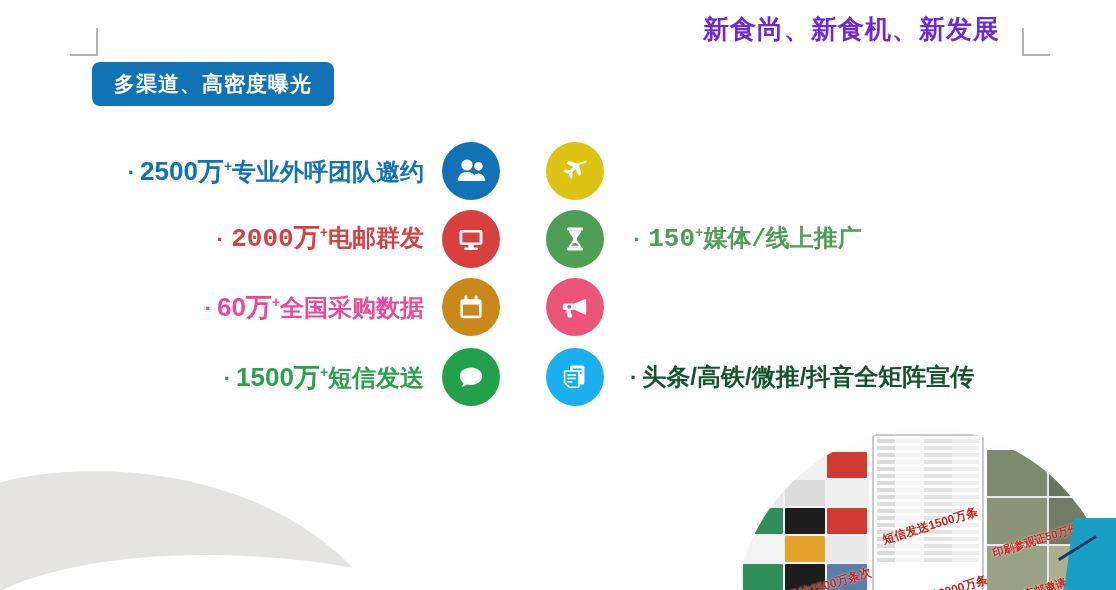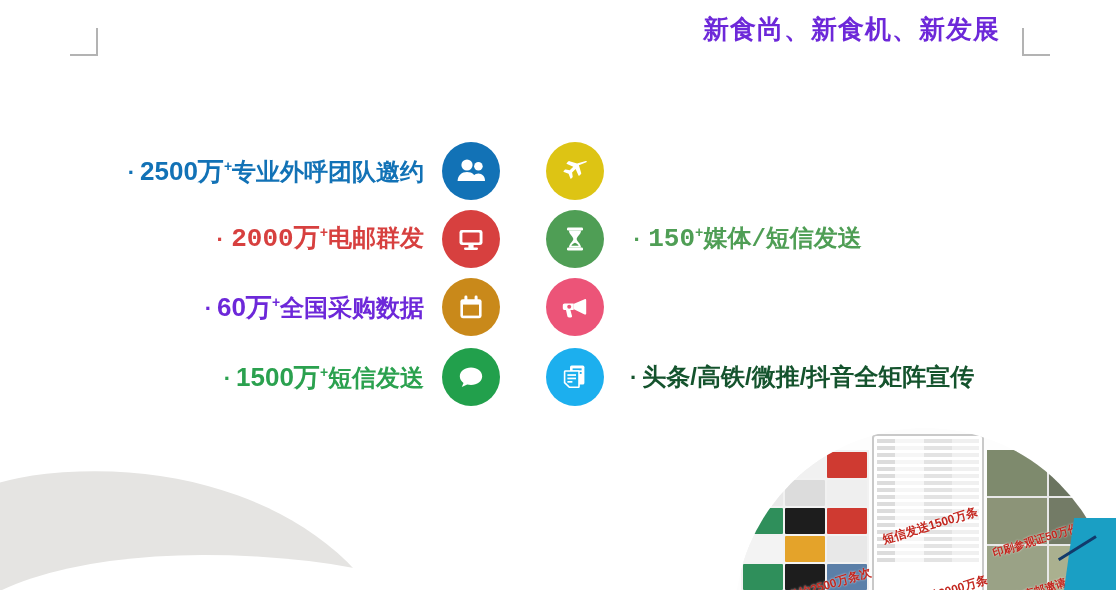--- a/index.html
+++ b/index.html
@@ -281,20 +281,23 @@
 <div class="slide">
 
   <div class="swoosh"></div>
   <div class="swoosh2"></div>
 
   <div class="bracket bracket-tl"></div>
   <div class="bracket bracket-tr"></div>
 
   <div class="header-slogan">新食尚、新食机、新发展</div>
 
+  <div class="title-badge">
+    <span>多渠道、高密度曝光</span>
+  </div>
 
   <div class="cols">
 
     <div class="col col-left">
 
       <div class="item item-r0">
         <span class="label" style="color:#1272b6"><span class="dot">·</span><span class="num">2500万</span><sup>+</sup><span>专业外呼团队邀约</span></span>
         <span class="circle" style="background:#1272b6">
           <svg width="34" height="34" viewBox="0 0 34 34" aria-hidden="true">
             <circle cx="13" cy="11" r="5.6" fill="#fff"></circle>
@@ -311,21 +314,21 @@
           <svg width="32" height="32" viewBox="0 0 32 32" aria-hidden="true">
             <rect x="4.5" y="7" width="23" height="15" rx="2.4" fill="#fff"></rect>
             <rect x="7.4" y="9.6" width="17.2" height="9.8" rx="1" fill="#d7403f"></rect>
             <rect x="13.4" y="22" width="5.2" height="3.2" fill="#fff"></rect>
             <rect x="9" y="24.6" width="14" height="2.3" rx="1.1" fill="#fff"></rect>
           </svg>
         </span>
       </div>
 
       <div class="item item-r2">
-        <span class="label" style="color:#6d28d9"><span class="dot">·</span><span class="num">60万</span><sup>+</sup><span>全国采购数据</span></span>
+        <span class="label" style="color:#ec4899"><span class="dot">·</span><span class="num">60万</span><sup>+</sup><span>全国采购数据</span></span>
         <span class="circle" style="background:#c9891a">
           <svg width="32" height="32" viewBox="0 0 32 32" aria-hidden="true">
             <rect x="9.4" y="4.6" width="3" height="6" rx="1.4" fill="#fff"></rect>
             <rect x="19.6" y="4.6" width="3" height="6" rx="1.4" fill="#fff"></rect>
             <rect x="5.4" y="8.2" width="21.2" height="19" rx="2.4" fill="#fff"></rect>
             <rect x="8" y="13.6" width="16" height="11" fill="#c9891a"></rect>
           </svg>
         </span>
       </div>
 
@@ -352,21 +355,21 @@
 
       <div class="item item-r1">
         <span class="circle" style="background:#4f9e55">
           <svg width="32" height="32" viewBox="0 0 32 32" aria-hidden="true">
             <rect x="8" y="4.6" width="16" height="2.8" rx="1.2" fill="#fff"></rect>
             <rect x="8" y="24.6" width="16" height="2.8" rx="1.2" fill="#fff"></rect>
             <path d="M10 7.4h12c0 4-4.3 6.1-4.3 8.6 0 2.5 4.3 4.6 4.3 8.6H10c0-4 4.3-6.1 4.3-8.6 0-2.5-4.3-4.6-4.3-8.6z" fill="#fff"></path>
             <path d="M12.4 22.8h7.2c-.6-2-3.6-3-3.6-3s-3 1-3.6 3z" fill="#4f9e55"></path>
           </svg>
         </span>
-        <span class="label" style="color:#4f9e55"><span class="dot">·</span><span class="num">150</span><sup>+</sup><span>媒体/短信发送</span></span>
+        <span class="label" style="color:#4f9e55"><span class="dot">·</span><span class="num">150</span><sup>+</sup><span>媒体/线上推广</span></span>
       </div>
 
       <div class="item item-r2">
         <span class="circle" style="background:#ec5478">
           <svg width="34" height="34" viewBox="0 0 34 34" aria-hidden="true">
             <path d="M26.6 9.2c.8-.4 1.6.1 1.6 1v13.4c0 .9-.8 1.4-1.6 1L15.4 19V14z" fill="#fff"></path>
             <path d="M6.6 13.6h9v6.4h-9c-1 0-1.8-.8-1.8-1.8v-2.8c0-1 .8-1.8 1.8-1.8z" fill="#fff"></path>
             <path d="M8 20h4.4l1.6 6c.2.8-.3 1.4-1.1 1.4h-2c-.7 0-1.3-.4-1.5-1.1z" fill="#fff"></path>
             <circle cx="11.2" cy="16.8" r="2" fill="#ec5478"></circle>
           </svg>

